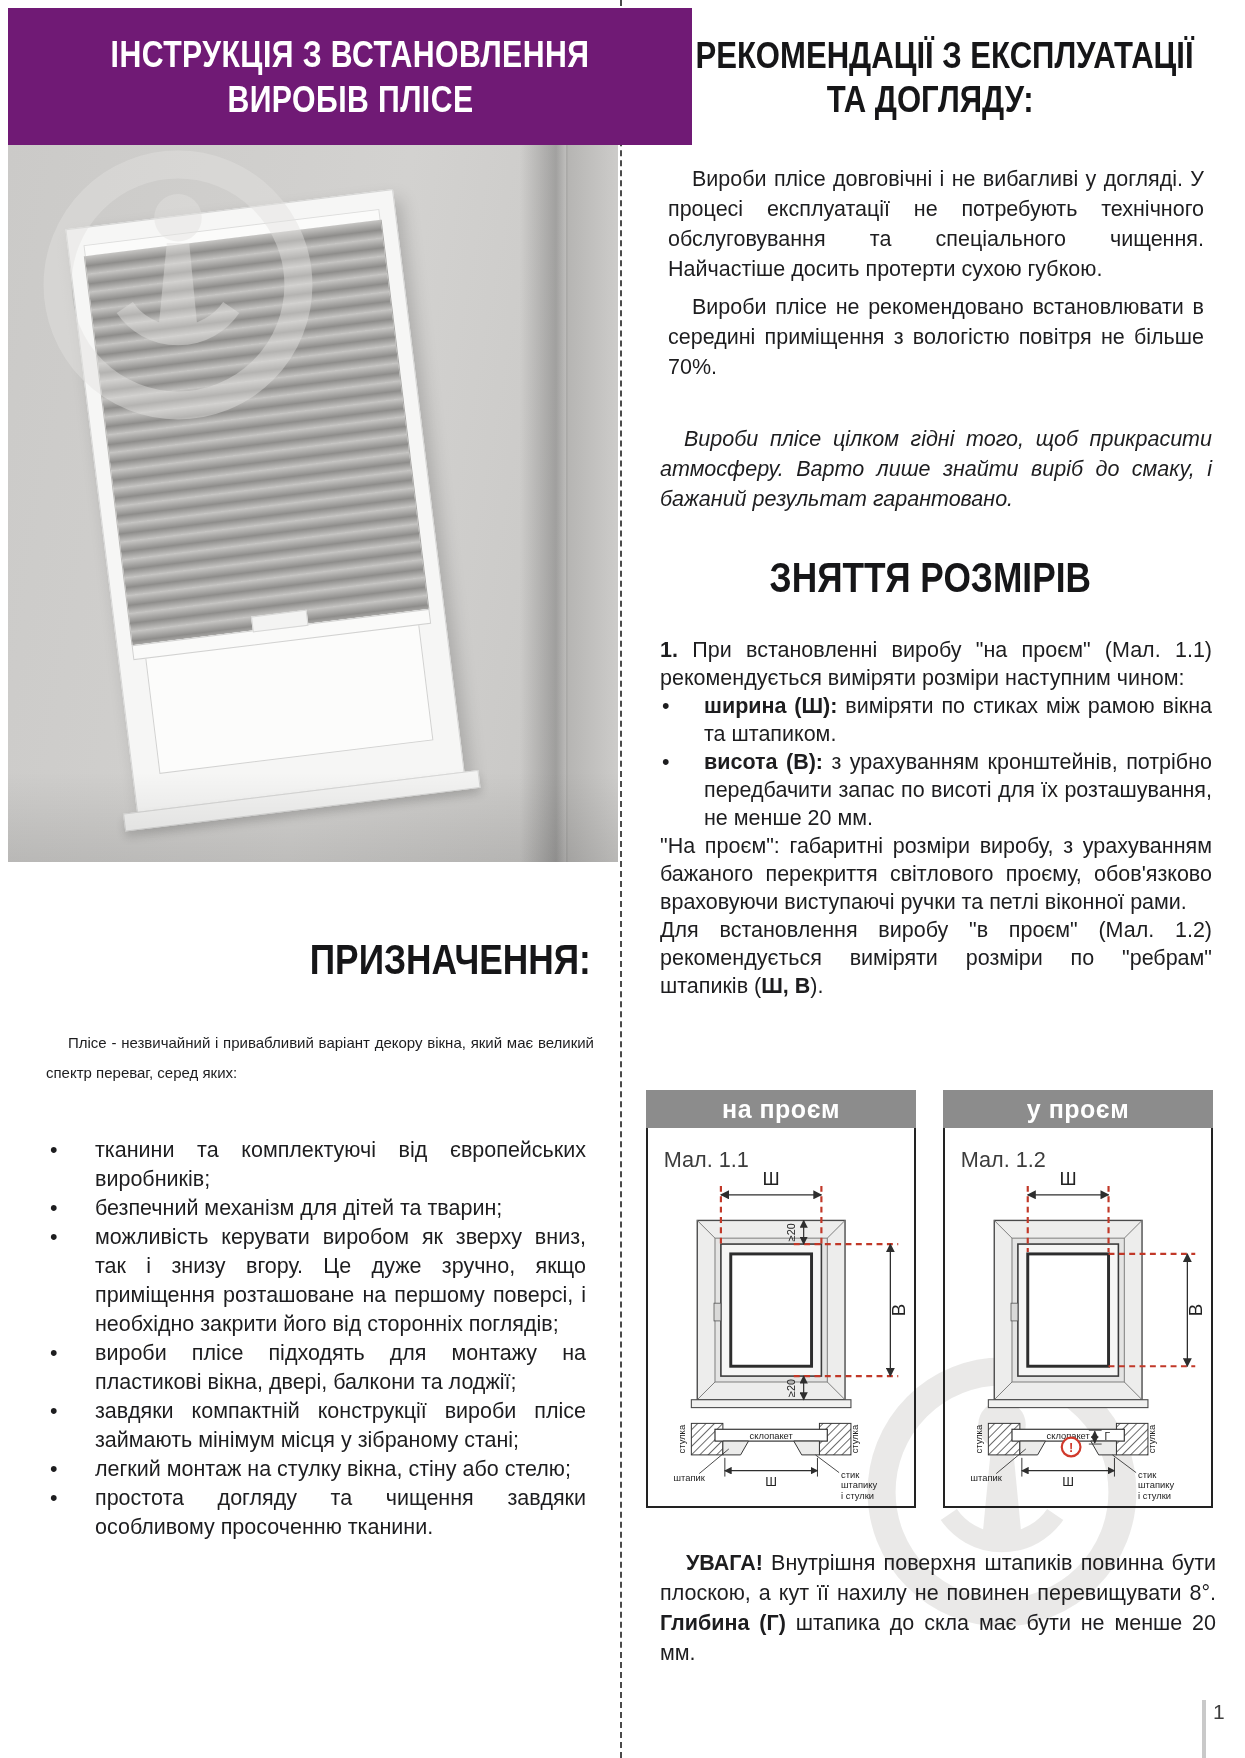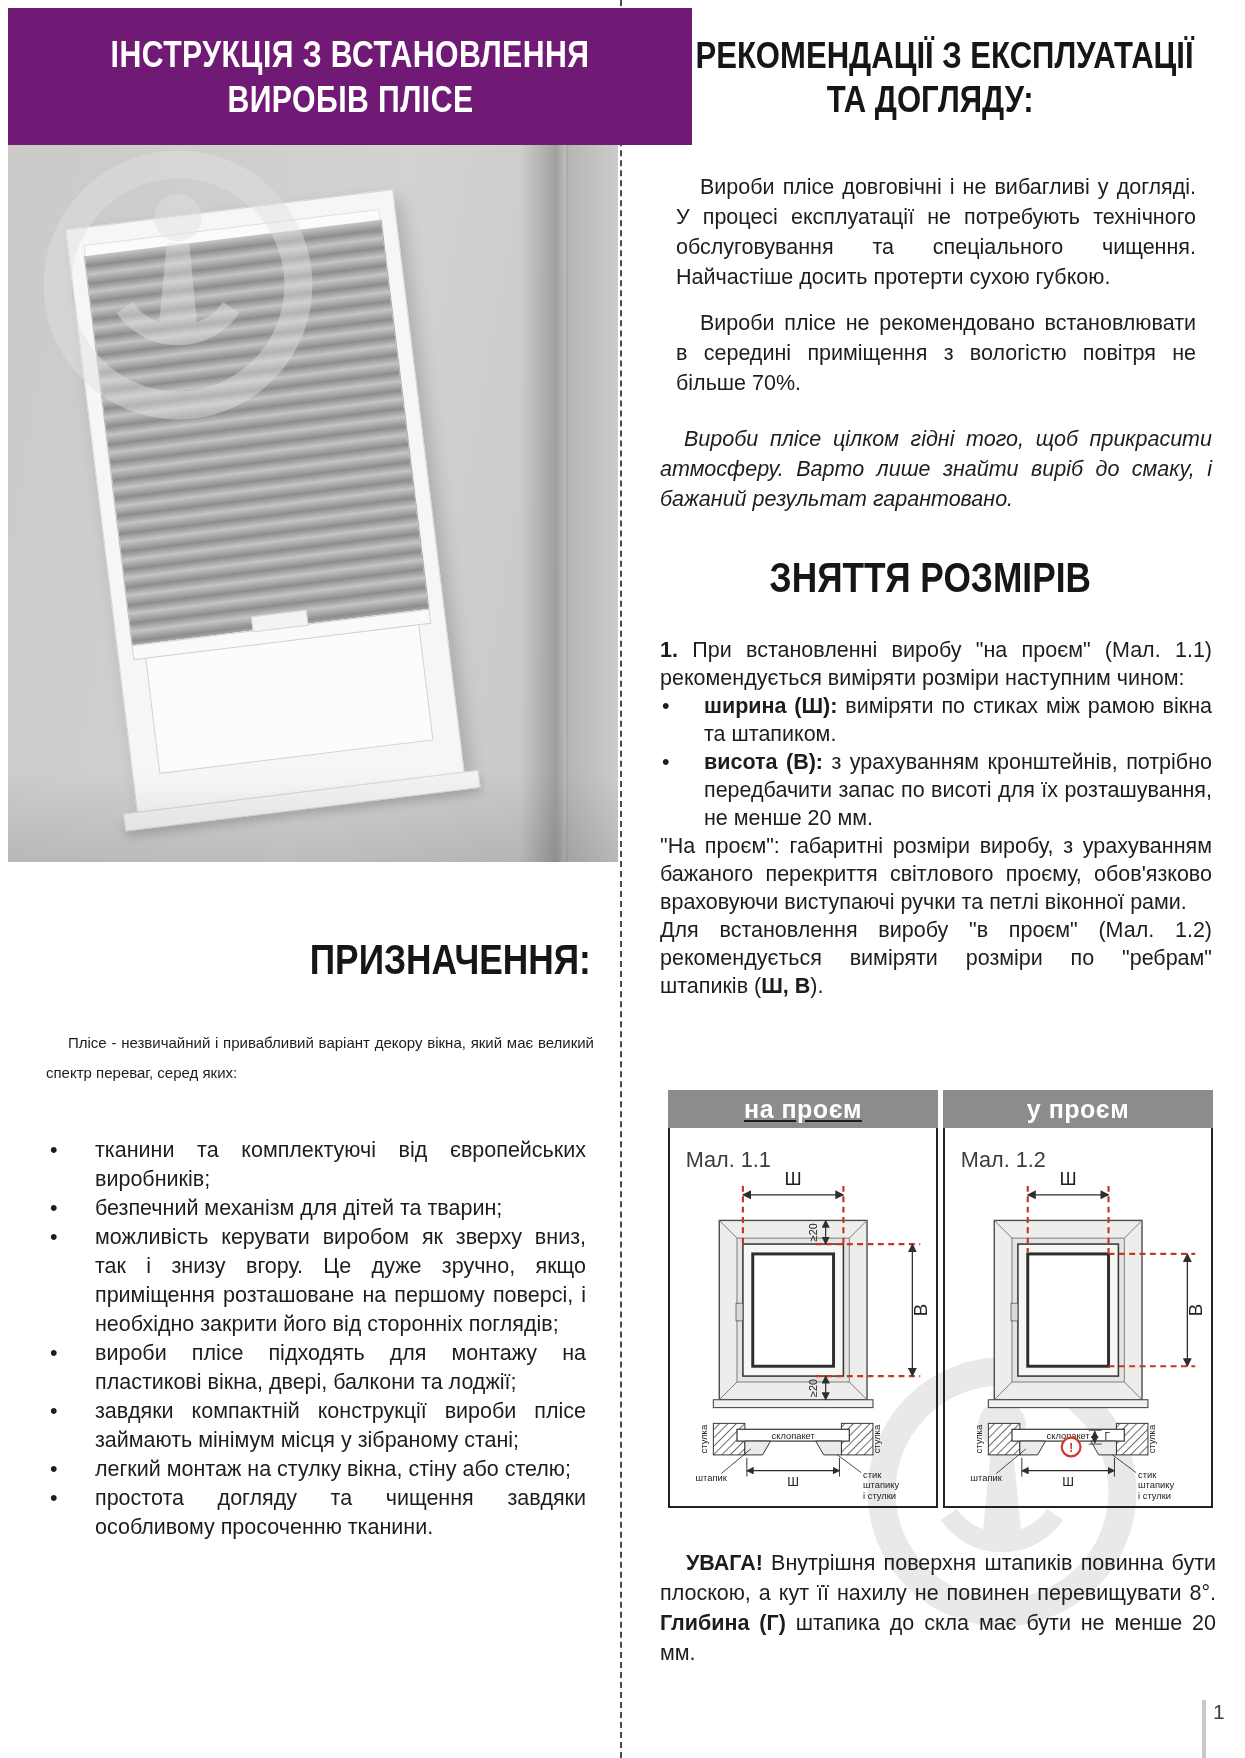--- a/index.html
+++ b/index.html
@@ -40,35 +40,35 @@
               text-indent:22px;margin:8px;}
   .left-bullets{left:38px;top:1136px;width:548px;margin:0;padding:0;list-style:none;font-size:21.5px;line-height:29px;}
   .left-bullets li{position:relative;padding-left:57px;text-align:justify;}
   .left-bullets li::before{content:"•";position:absolute;left:12px;top:0;}
 
   
   .rc-heading{left:648px;top:34px;width:564px;text-align:center;color:#161618;}
   .rc-heading .hline{font-size:37px;font-weight:bold;line-height:1.2;white-space:nowrap;}
   .rc-p{width:552px;left:660px;font-size:21.5px;line-height:30px;text-align:justify;margin:0;}
   .rc-p1p2{top:156px;}
-  .rc-p1p2 p{margin:16px;text-indent:24px;text-align:justify;}
+  .rc-p1p2 p{margin:8px;text-indent:24px;text-align:justify;}
   .rc-p3{top:424px;font-style:italic;text-indent:24px;}
   .rc-h2{left:648px;top:554px;width:564px;text-align:center;font-size:42px;font-weight:bold;color:#161618;}
   .rc-measuring{left:660px;top:636px;width:552px;font-size:21.5px;line-height:28px;}
   .rc-measuring p{margin:0;text-align:justify;}
   .rc-measuring ul{margin:0;padding:0;list-style:none;}
   .rc-measuring li{position:relative;padding-left:44px;text-align:justify;}
   .rc-measuring li::before{content:"•";position:absolute;left:2px;top:0;}
   .bold{font-weight:bold;}
 
   .panel{top:1090px;width:270px;z-index:2;}
   .panel-header{height:38px;background:#8c8c8c;color:#ffffff;font-size:25px;font-weight:bold;
                 display:flex;align-items:center;justify-content:center;letter-spacing:0.5px;}
   .panel-box{height:378px;border:2px solid #222222;border-top:none;background:transparent;}
-  .panel-left{left:668px;text-decoration:underline;}
+  .panel-left{left:646px;}
   .panel-right{left:943px;}
   .panel-box svg{display:block;}
 
   .attention{left:652px;top:1540px;width:556px;font-size:21.5px;line-height:30px;text-align:justify;
              text-indent:26px;margin:8px;z-index:2;}
 
   .watermark{pointer-events:none;}
   .wm-photo{left:30px;top:0px;width:280px;height:280px;opacity:0.45;z-index:3;}
   .wm-right{left:862px;top:1352px;width:280px;height:280px;opacity:0.55;z-index:1;}
 

